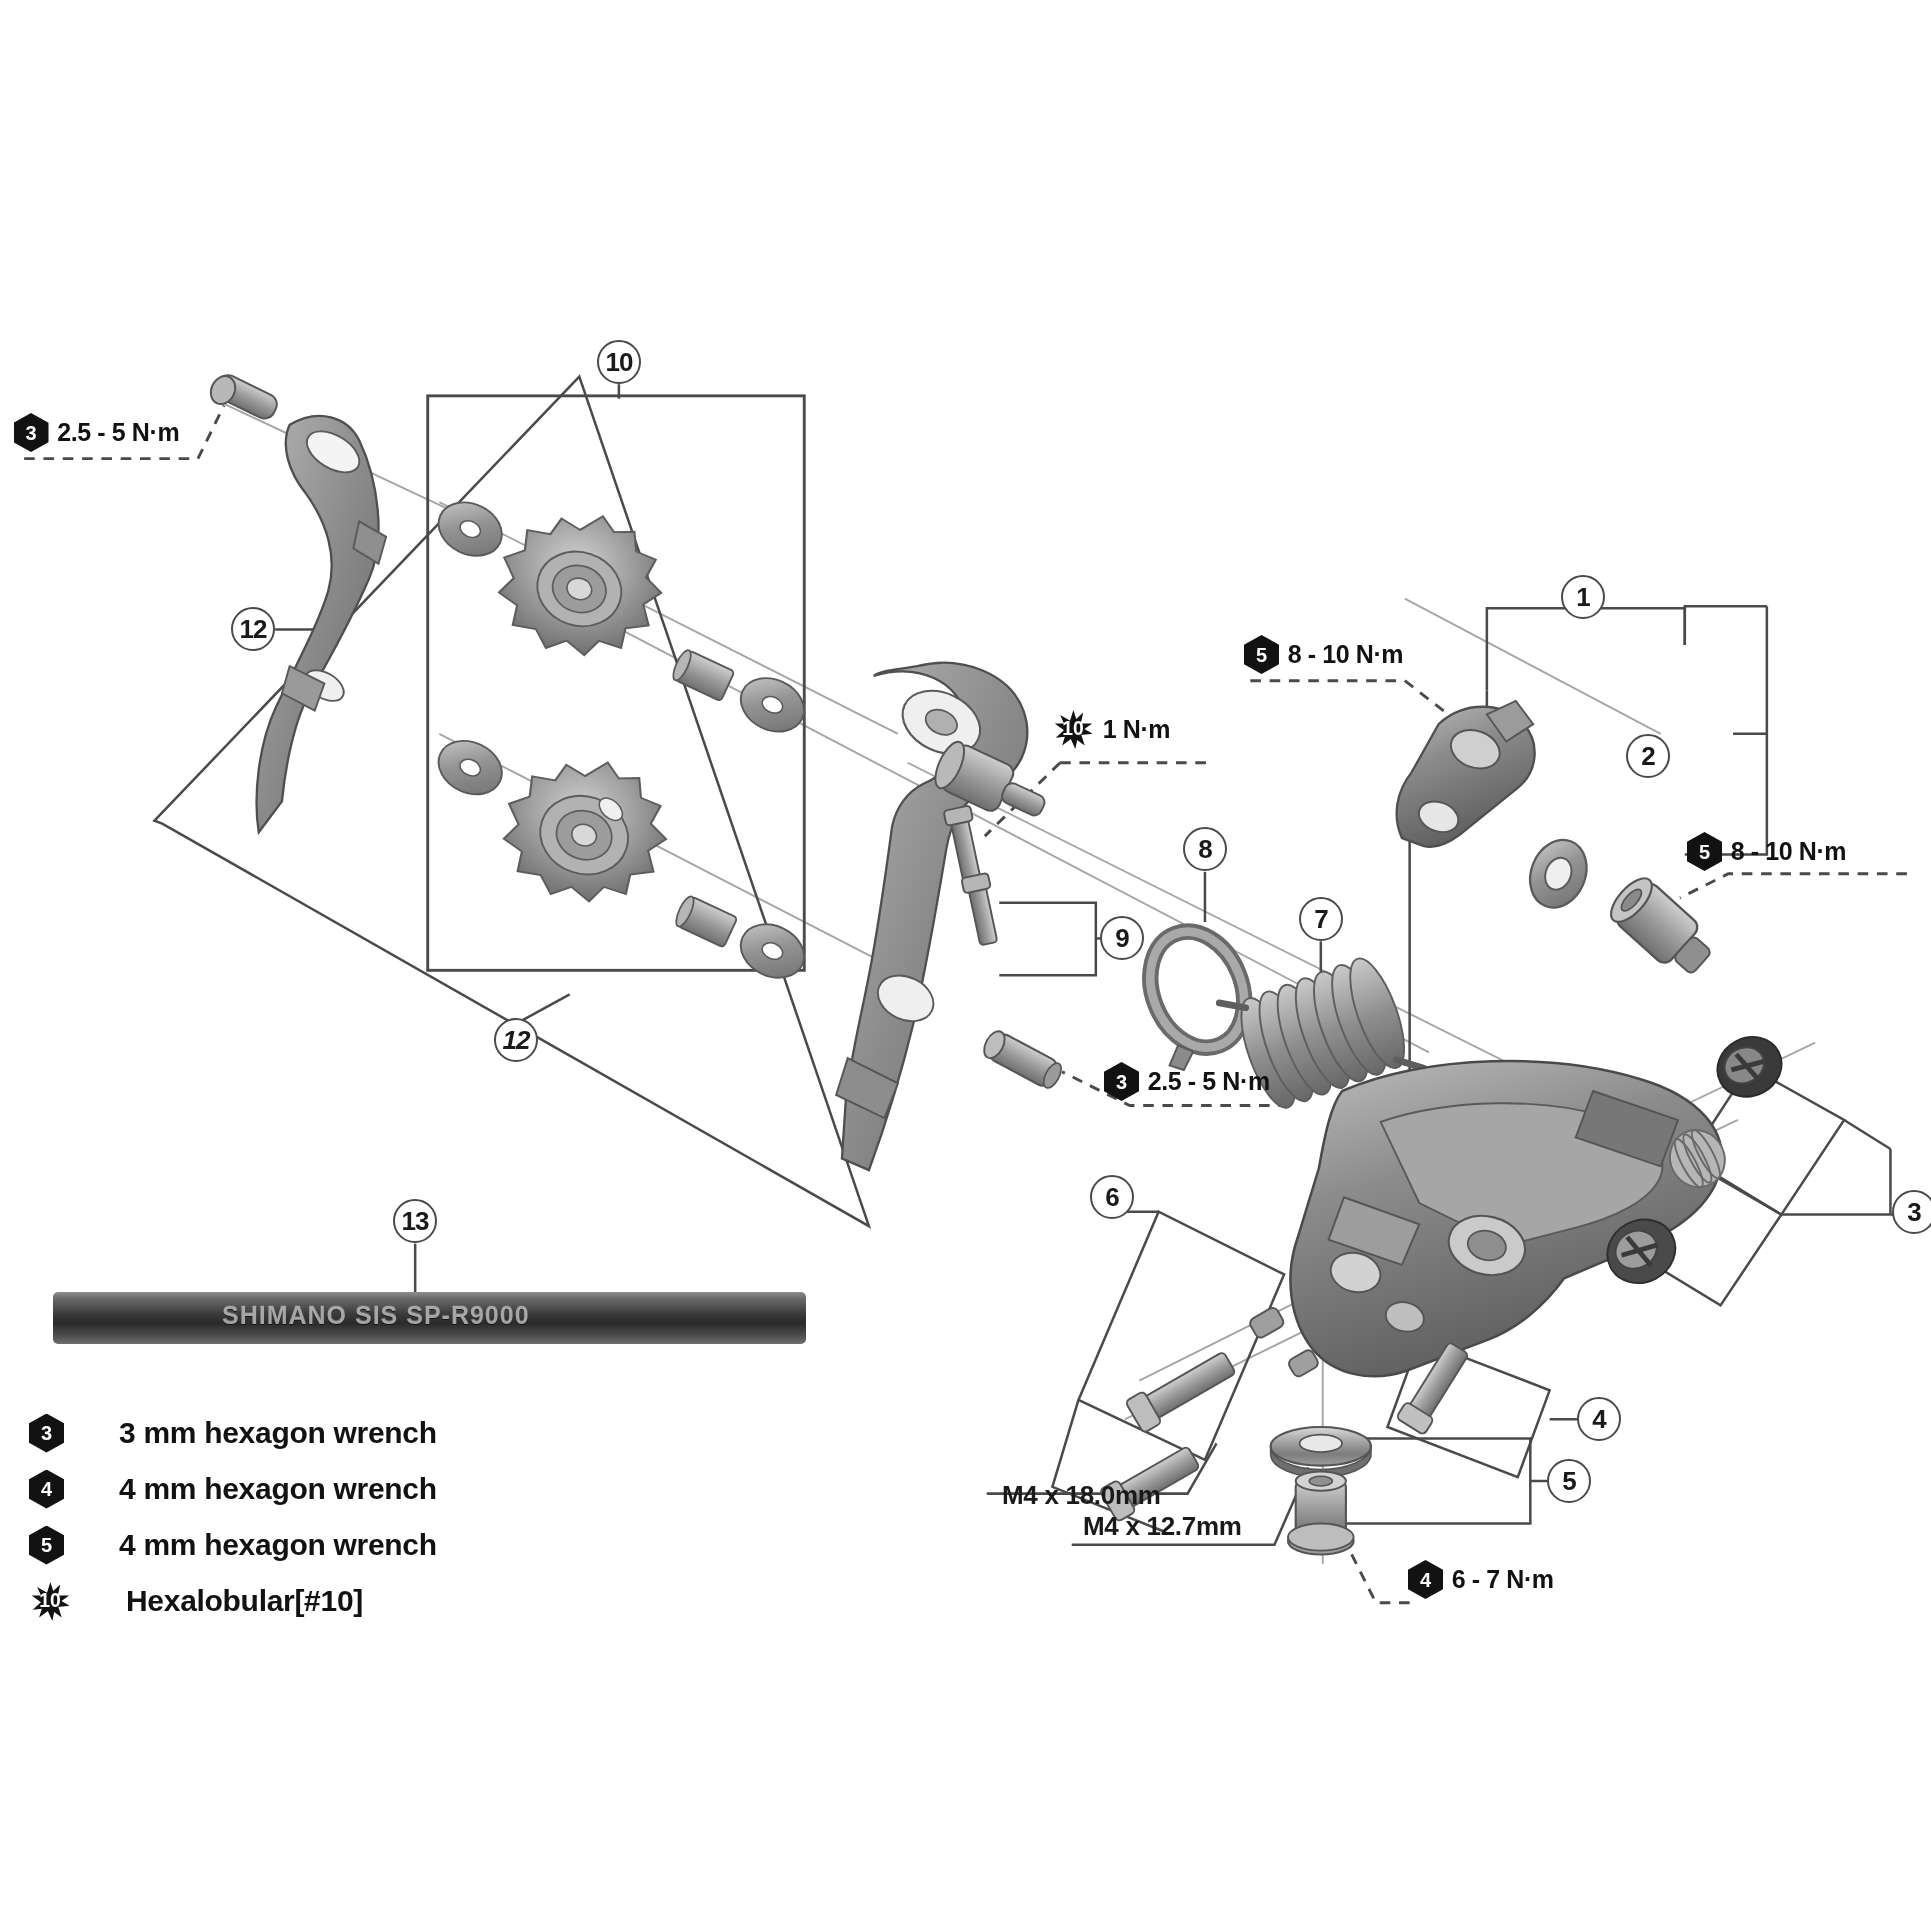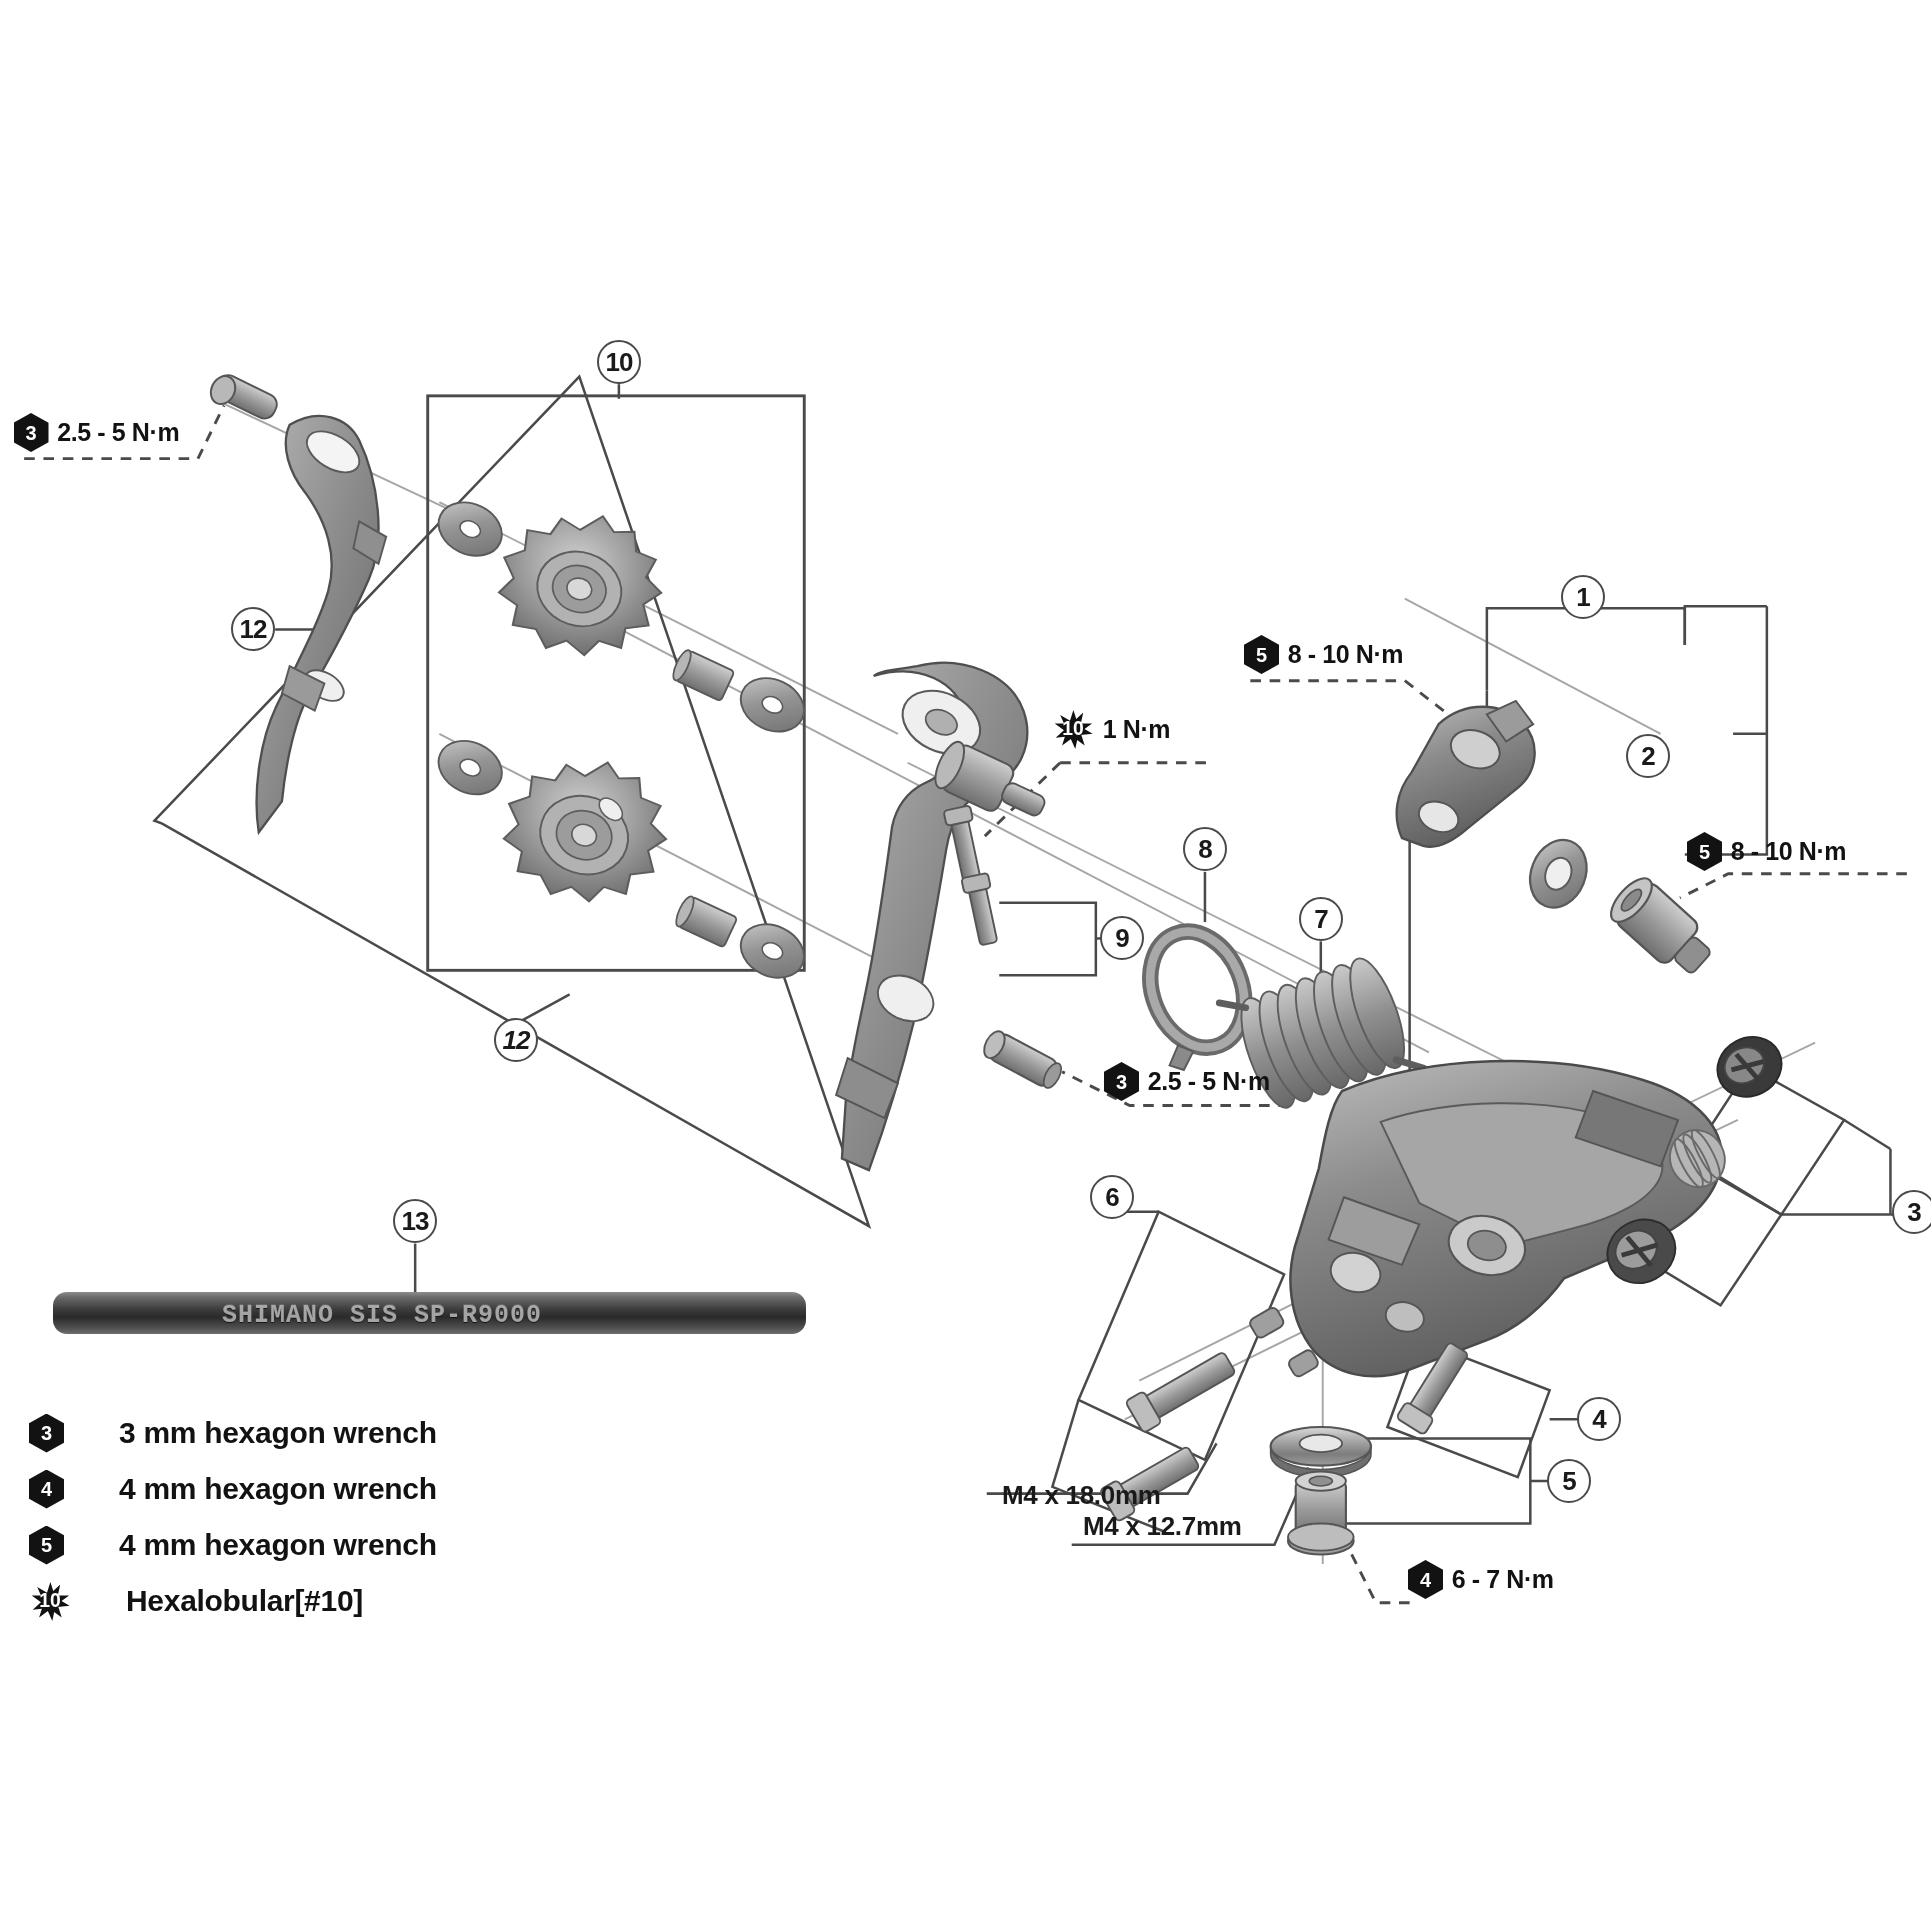--- a/index.html
+++ b/index.html
@@ -68,25 +68,24 @@
   .legrow .lbl{font-size:30px;font-weight:bold;color:#121212;letter-spacing:-0.3px;margin-left:32px;}
 
   
   .dimlabel{
     position:absolute;font-size:26px;font-weight:bold;color:#1a1a1a;
     letter-spacing:-0.3px;white-space:nowrap;z-index:45;
   }
 
   
   #cable{
-    position:absolute;left:53px;top:1292px;width:753px;height:42px;z-index:30;
-    border-radius:14px;
+    position:absolute;left:53px;top:1292px;width:753px;height:52px;z-index:30;
+    border-radius:5px;
     background:linear-gradient(to bottom,#8d8d8d 0%,#6b6b6b 12%,#3b3b3b 42%,#2a2a2a 60%,#4f4f4f 85%,#6e6e6e 100%);
     overflow:hidden;
-    font-family:Liberation Mono, monospace;
   }
   #cabletext{
     position:absolute;left:169px;top:8.7px;
     font-size:25px;font-weight:bold;letter-spacing:1px;
     color:#b9b9b9;
     text-shadow:0 1px 0 #111, 0 -1px 0 #6a6a6a;
     opacity:.85;
     white-space:nowrap;
   }
 </style>

